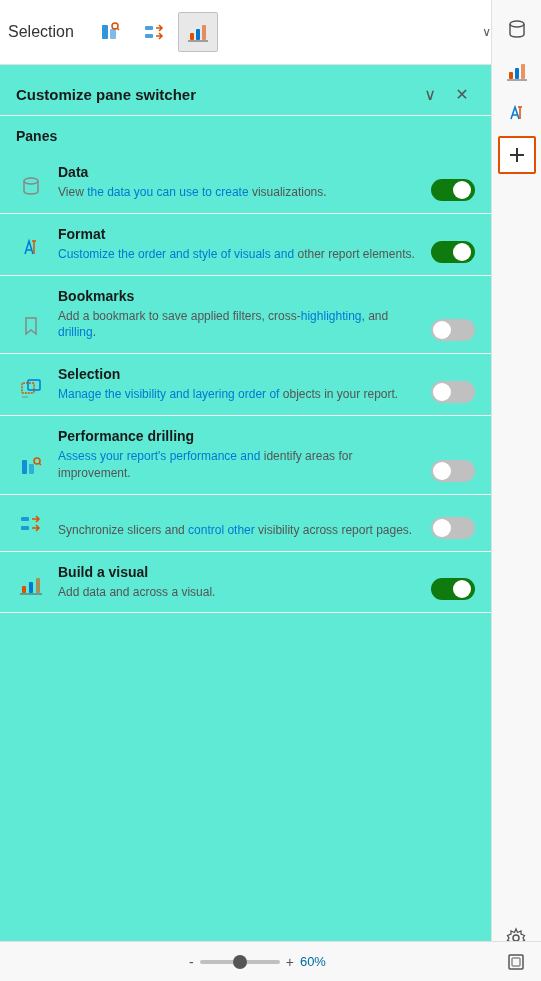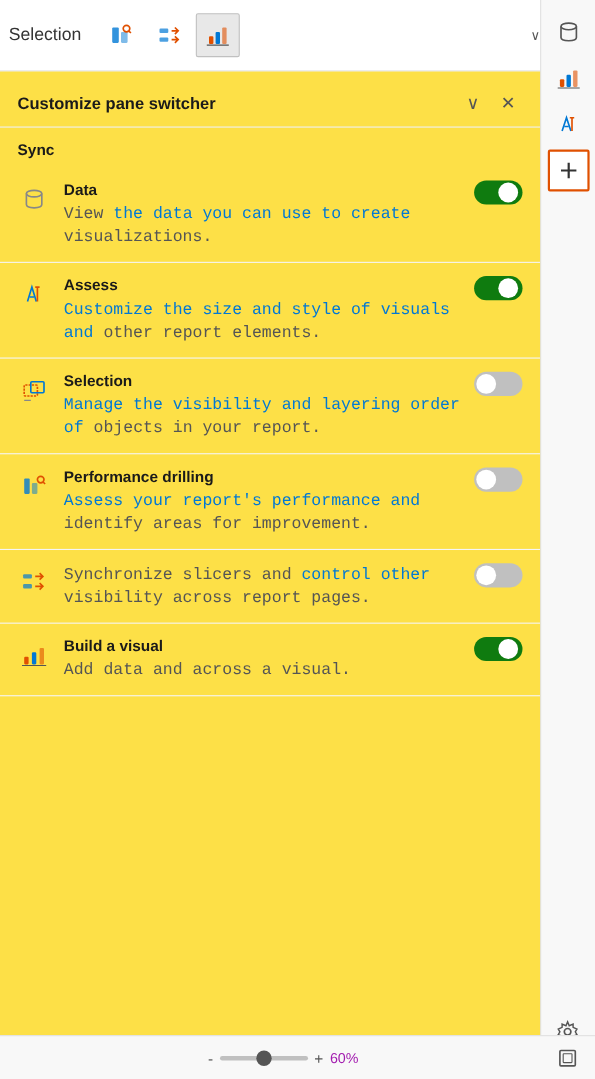--- a/index.html
+++ b/index.html
@@ -95,21 +95,21 @@
       right: 6px;
     }
 
     
     .main-pane {
       position: absolute;
       left: 0;
       top: 65px;
       right: 50px;
       bottom: 40px;
-      background: #fde047;
+      background: #5eead4;
       overflow-y: auto;
     }
 
     
     .pane-header {
       display: flex;
       align-items: center;
       justify-content: space-between;
       padding: 16px 16px 8px 16px;
       border-bottom: 1px solid #f0f0f0;
@@ -141,21 +141,21 @@
     .panes-label {
       font-size: 14px;
       font-weight: 600;
       color: #1a1a1a;
       padding: 12px 16px 8px 16px;
     }
 
     
     .pane-item {
       display: flex;
-      align-items: flex-start;
+      align-items: flex-end;
       padding: 12px 16px;
       border-bottom: 1px solid #f5f5f5;
       gap: 12px;
     }
     .pane-item-icon {
       width: 30px;
       height: 30px;
       flex-shrink: 0;
       display: flex;
       align-items: center;
@@ -165,24 +165,23 @@
     .pane-item-content {
       flex: 1;
     }
     .pane-item-title {
       font-size: 14px;
       font-weight: 600;
       color: #1a1a1a;
       margin-bottom: 4px;
     }
     .pane-item-desc {
-      font-size: 15px;
+      font-size: 12px;
       color: #555;
       line-height: 1.4;
-      font-family: Liberation Mono, monospace;
     }
     .pane-item-desc .link {
       color: #0078d4;
     }
 
     
     .toggle {
       width: 44px;
       height: 22px;
       border-radius: 11px;
@@ -254,21 +253,21 @@
       width: 14px;
       height: 14px;
       border-radius: 50%;
       background: #555;
       top: -5px;
       left: 50%;
       transform: translateX(-50%);
     }
     .zoom-percent {
       font-size: 13px;
-      color: #a21caf;
+      color: #0369a1;
     }
     .fit-page-btn {
       border: none;
       background: transparent;
       cursor: pointer;
       font-size: 16px;
       color: #555;
     }
 
     
@@ -356,21 +355,21 @@
 <div class="main-pane">
 
   <div class="pane-header">
     <span class="pane-header-title">Customize pane switcher</span>
     <div class="pane-header-actions">
       <button class="pane-header-btn">∨</button>
       <button class="pane-header-btn">✕</button>
     </div>
   </div>
 
-  <div class="panes-label">Sync</div>
+  <div class="panes-label">Panes</div>
 
   <div id="pane-items-container">
       <div class="pane-item">
         <div class="pane-item-icon">
           <svg width="24" height="24" viewBox="0 0 24 24" fill="none">
       <ellipse cx="12" cy="7" rx="7" ry="3" stroke="#888" stroke-width="1.5" fill="none"></ellipse>
       <path d="M5 7 L5 17 Q5 20 12 20 Q19 20 19 17 L19 7" stroke="#888" stroke-width="1.5" fill="none"></path>
     </svg>
         </div>
         <div class="pane-item-content">
@@ -382,24 +381,36 @@
       <div class="pane-item">
         <div class="pane-item-icon">
           <svg width="24" height="24" viewBox="0 0 24 24" fill="none">
       <path d="M6 18 L10 5 L14 18" stroke="#0078d4" stroke-width="1.5" fill="none"></path>
       <line x1="8" y1="14" x2="12" y2="14" stroke="#0078d4" stroke-width="1.5"></line>
       <line x1="15" y1="5" x2="15" y2="18" stroke="#e05000" stroke-width="1.5"></line>
       <line x1="13" y1="5" x2="17" y2="5" stroke="#e05000" stroke-width="1.5"></line>
     </svg>
         </div>
         <div class="pane-item-content">
-          <div class="pane-item-title">Assess</div>
-          <div class="pane-item-desc"><span class="link">Customize the size and style of visuals and</span> other report elements.</div>
+          <div class="pane-item-title">Format</div>
+          <div class="pane-item-desc"><span class="link">Customize the order and style of visuals and</span> other report elements.</div>
         </div>
         <button class="toggle on" title="Enabled"></button>
+      </div>
+      <div class="pane-item">
+        <div class="pane-item-icon">
+          <svg width="24" height="24" viewBox="0 0 24 24" fill="none">
+      <path d="M7 4 L17 4 L17 20 L12 16 L7 20 Z" stroke="#888" stroke-width="1.5" fill="none"></path>
+    </svg>
+        </div>
+        <div class="pane-item-content">
+          <div class="pane-item-title">Bookmarks</div>
+          <div class="pane-item-desc">Add a bookmark to save applied filters, cross-<span class="link">highlighting</span>, and <span class="link">drilling</span>.</div>
+        </div>
+        <button class="toggle off" title="Disabled"></button>
       </div>
       <div class="pane-item">
         <div class="pane-item-icon">
           <svg width="24" height="24" viewBox="0 0 24 24" fill="none">
       <rect x="3" y="7" width="12" height="10" rx="1" stroke="#e05000" stroke-width="1.5" fill="none" stroke-dasharray="2 1"></rect>
       <rect x="9" y="4" width="12" height="10" rx="1" stroke="#0078d4" stroke-width="1.5" fill="none"></rect>
       <line x1="3" y1="21" x2="9" y2="21" stroke="#888" stroke-width="1"></line>
     </svg>
         </div>
         <div class="pane-item-content">

